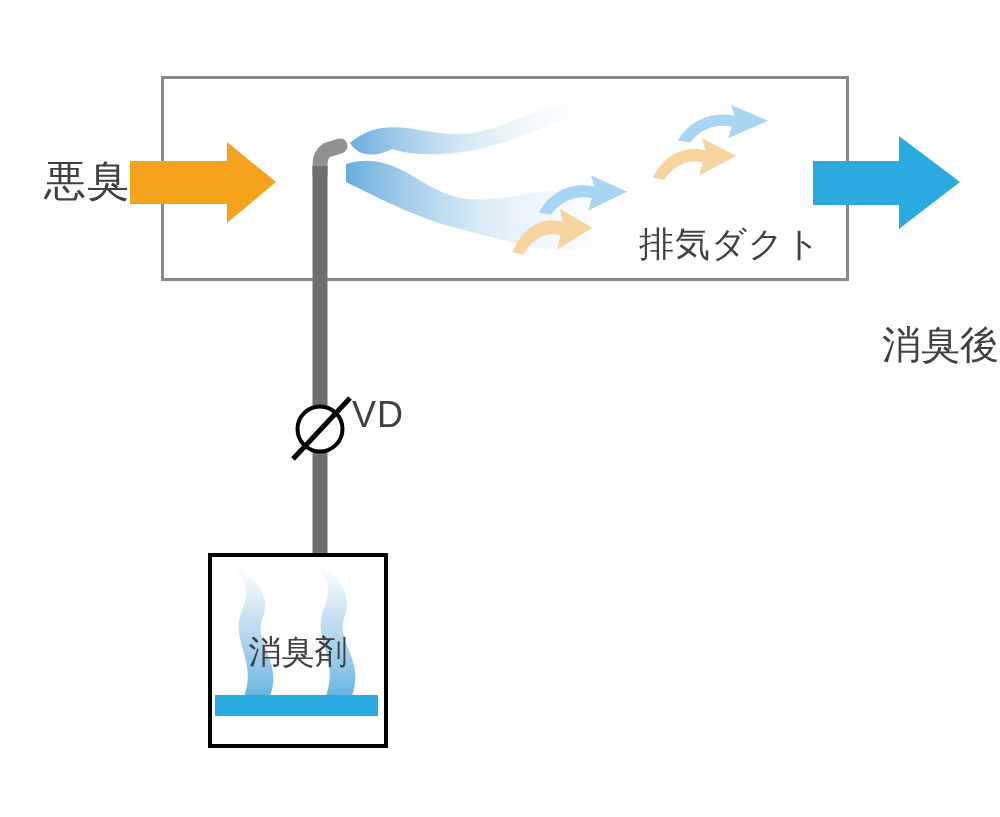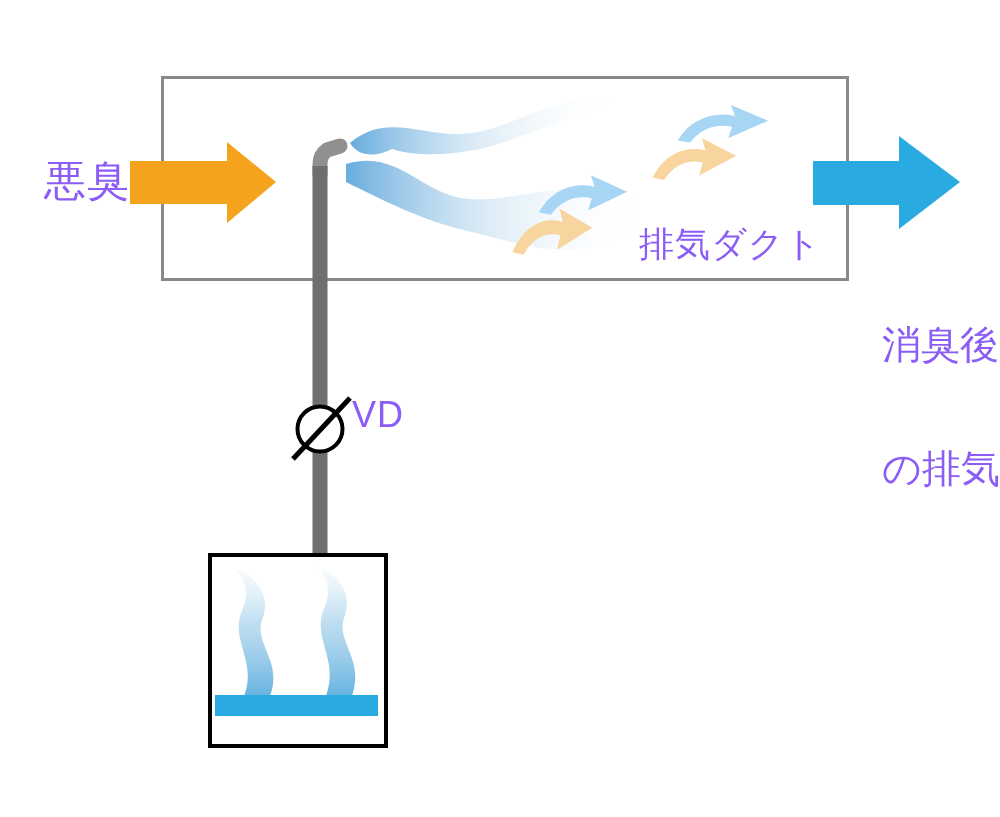--- a/index.html
+++ b/index.html
@@ -2,21 +2,21 @@
 <html><head>
 <meta charset="utf-8">
 <style>
   html,body{margin:0;padding:0;background:#ffffff;}
   .stage{
     position:relative;
     width:1000px;height:817px;
     background:#ffffff;
     overflow:hidden;
     font-family:"DejaVu Sans","Liberation Sans",sans-serif;
-    color:#8b5cf6;
+    color:#404040;
     text-decoration:underline;
   }
   .stage svg{position:absolute;left:0;top:0;}
   .label{position:absolute;white-space:pre;line-height:1.08;}
   .label-inlet{left:44px;top:158px;font-size:42px;letter-spacing:1px;}
   .label-duct{left:639px;top:226px;font-size:35px;letter-spacing:1px;}
   .label-outlet{left:860px;top:241px;font-size:39px;line-height:1.06;margin-left:22px;}
   .label-vd{left:352px;top:396px;font-size:36px;letter-spacing:1px;font-family:"Liberation Sans","DejaVu Sans",sans-serif;}
   .label-source{left:210px;top:557px;width:176px;text-align:center;font-size:33px;line-height:1.15;}
   .line{display:block;}
@@ -74,21 +74,21 @@
 
     <rect x="215" y="695" width="163" height="21" fill="#29ABE2"></rect>
   </svg>
 
   <div class="label label-inlet">悪臭</div>
 
   <div class="label label-duct">排気ダクト</div>
 
   <div class="label label-outlet">
     <span class="line">消臭後</span>
-    <span class="line">の排気</span>
   </div>
 
   <div class="label label-vd">VD</div>
 
   <div class="label label-source">
+    <span class="line">消臭剤</span>
   </div>
 
 </div>
 
 </body></html>

